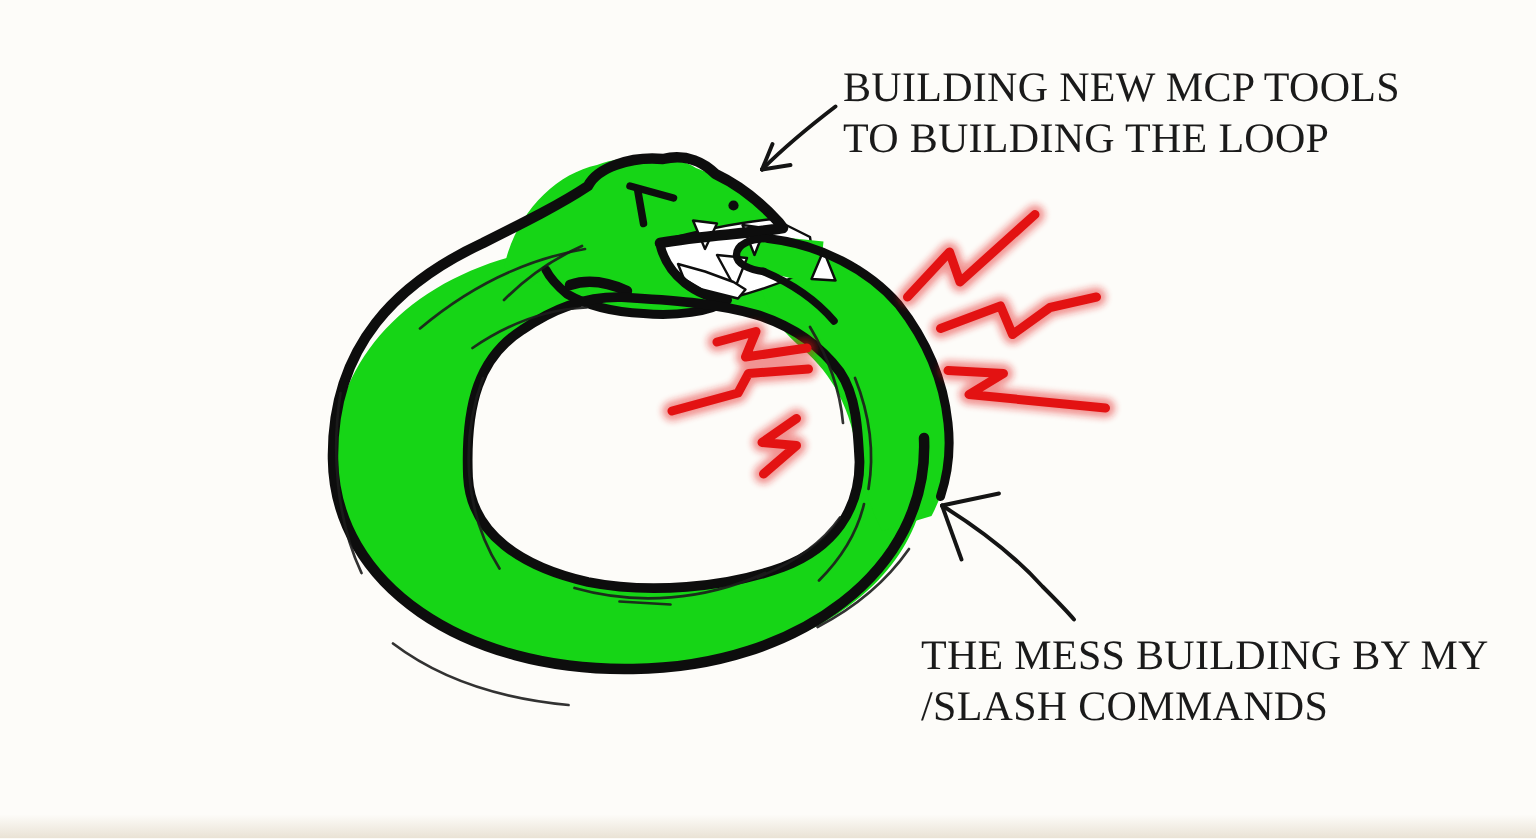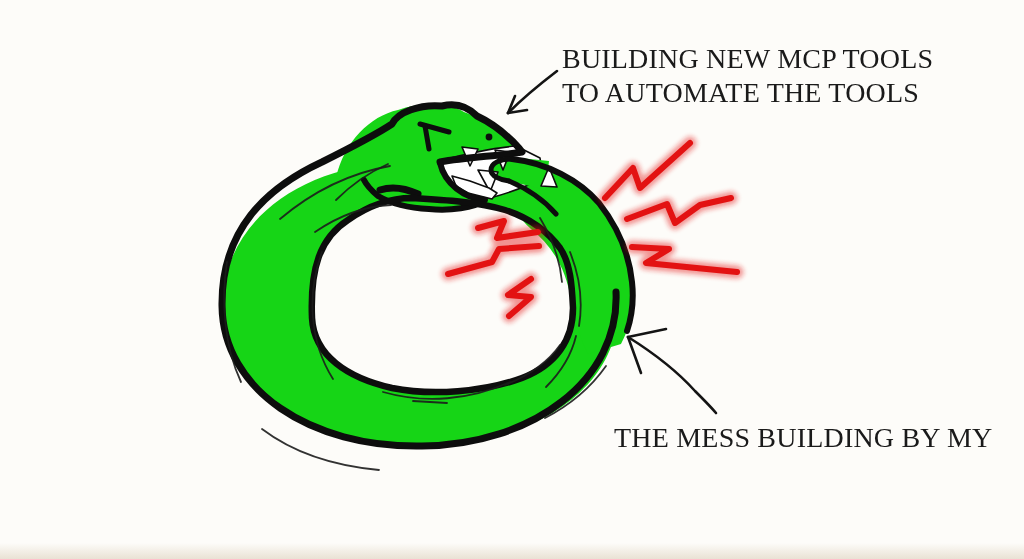--- a/index.html
+++ b/index.html
@@ -177,20 +177,21 @@
     </g>
     <g>
       <path class="arrow" d="M 628,337 C 652,352 677,371 695,391 C 704,400 711,407 716,413"></path>
       <path class="arrow" d="M 628,337 L 666,329"></path>
       <path class="arrow" d="M 628,337 L 641,373"></path>
     </g>
   </svg>
 
   <div class="label label-top">
     <div>BUILDING NEW MCP TOOLS</div>
-    <div>TO AUTOMATE THE TOOLS</div>
+    <div>TO BUILDING THE LOOP</div>
   </div>
 
   <div class="label label-bottom">
     <div>THE MESS BUILDING BY MY</div>
+    <div>/SLASH COMMANDS</div>
   </div>
 
 </div>
 
 </body></html>

